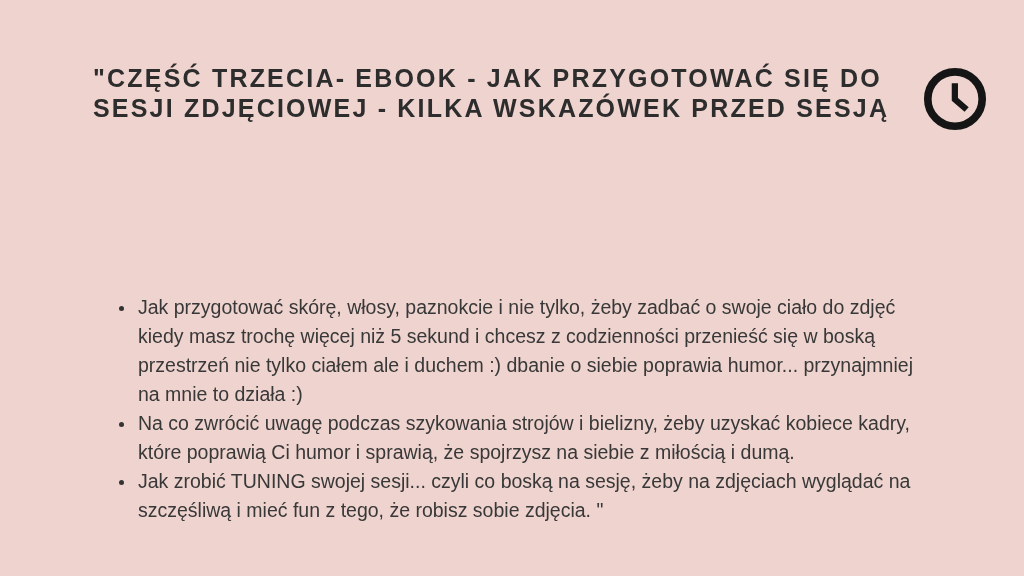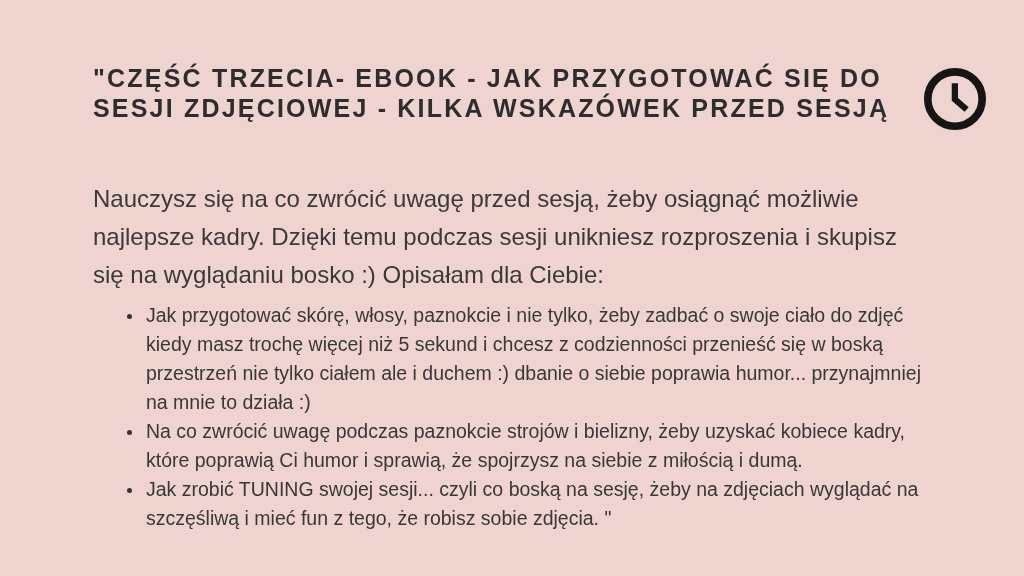--- a/index.html
+++ b/index.html
@@ -38,21 +38,21 @@
     width: 840px;
     font-size: 24px;
     line-height: 38px;
     color: #3a3a3a;
   }
   .bullets {
     position: absolute;
     left: 112px;
     top: 289px;
     width: 800px;
-    margin: 12px;
+    margin: 4px;
     padding: 0 0 0 20px;
     font-size: 19.5px;
     line-height: 29px;
     color: #383838;
     list-style: disc outside;
   }
   .bullets li { margin: 0; padding: 0 0 0 2px; }
   .bullets li::marker { color: #333333; font-size: 17px; }
 </style>
 </head>
@@ -62,21 +62,20 @@
 
   <h1 class="title">"CZĘŚĆ TRZECIA- EBOOK - JAK PRZYGOTOWAĆ SIĘ DO SESJI ZDJĘCIOWEJ - KILKA WSKAZÓWEK PRZED SESJĄ</h1>
 
   <div class="clock">
     <svg viewBox="0 0 24 24" aria-hidden="true">
       <circle cx="12" cy="12" r="9.6" fill="none" stroke="#151515" stroke-width="2.7"></circle>
       <path d="M11.95 6.4 L11.95 12.1 L16.1 15.7" fill="none" stroke="#151515" stroke-width="2.2" stroke-linecap="butt" stroke-linejoin="miter"></path>
     </svg>
   </div>
 
-  <p class="intro">Nauczysz się na co zwrócić uwagę przed sesją, żeby osiągnąć możliwie najlepsze kadry. Dzięki temu podczas sesji unikniesz rozproszenia i skupisz się na wyglądaniu bosko :) Opisałam dla Ciebie:</p>
 
   <ul class="bullets">
     <li>Jak przygotować skórę, włosy, paznokcie i nie tylko, żeby zadbać o swoje ciało do zdjęć kiedy masz trochę więcej niż 5 sekund i chcesz z codzienności przenieść się w boską przestrzeń nie tylko ciałem ale i duchem :) dbanie o siebie poprawia humor... przynajmniej na mnie to działa :)</li>
-    <li>Na co zwrócić uwagę podczas paznokcie strojów i bielizny, żeby uzyskać kobiece kadry, które poprawią Ci humor i sprawią, że spojrzysz na siebie z miłością i dumą.</li>
+    <li>Na co zwrócić uwagę podczas szykowania strojów i bielizny, żeby uzyskać kobiece kadry, które poprawią Ci humor i sprawią, że spojrzysz na siebie z miłością i dumą.</li>
     <li>Jak zrobić TUNING swojej sesji... czyli co boską na sesję, żeby na zdjęciach wyglądać na szczęśliwą i mieć fun z tego, że robisz sobie zdjęcia. "</li>
   </ul>
 
 </div>
 
 </body></html>

